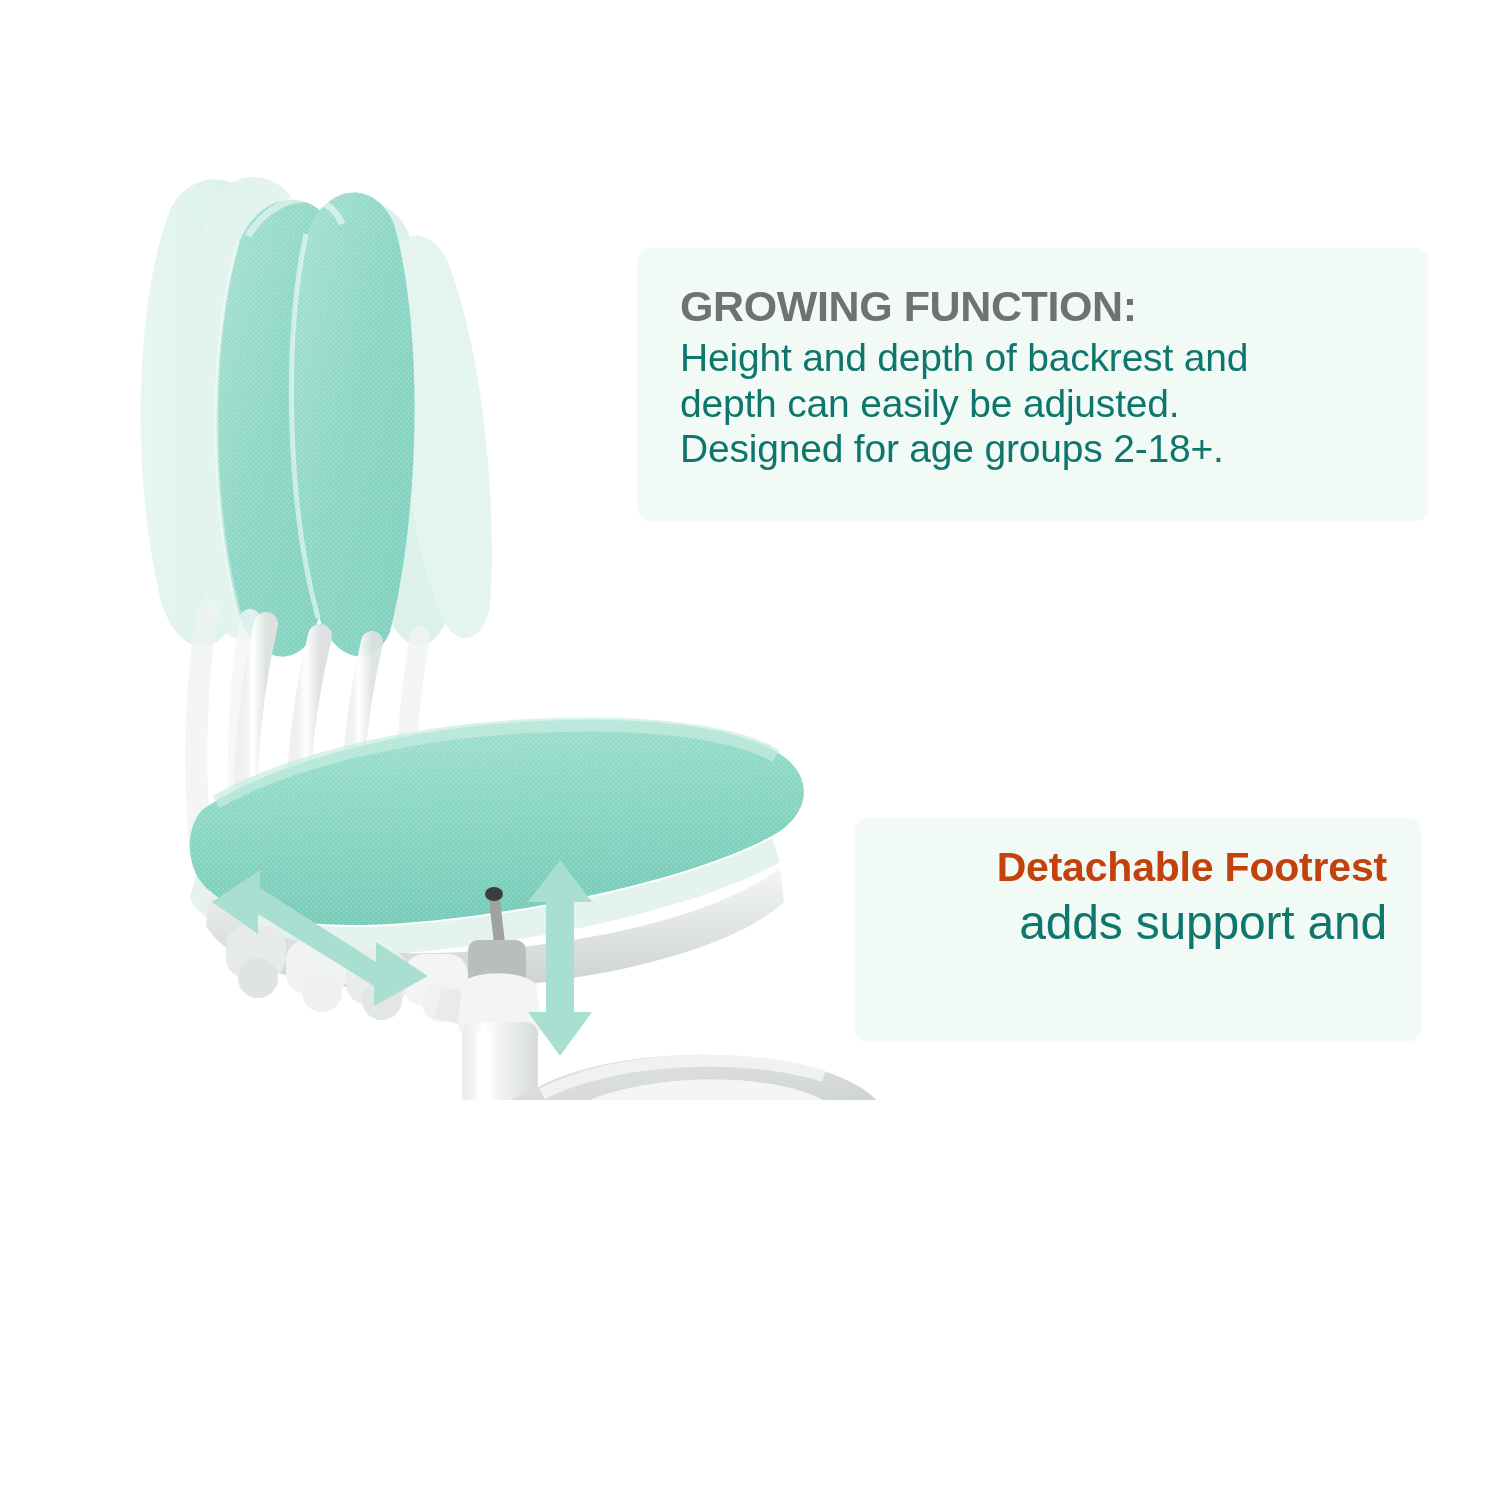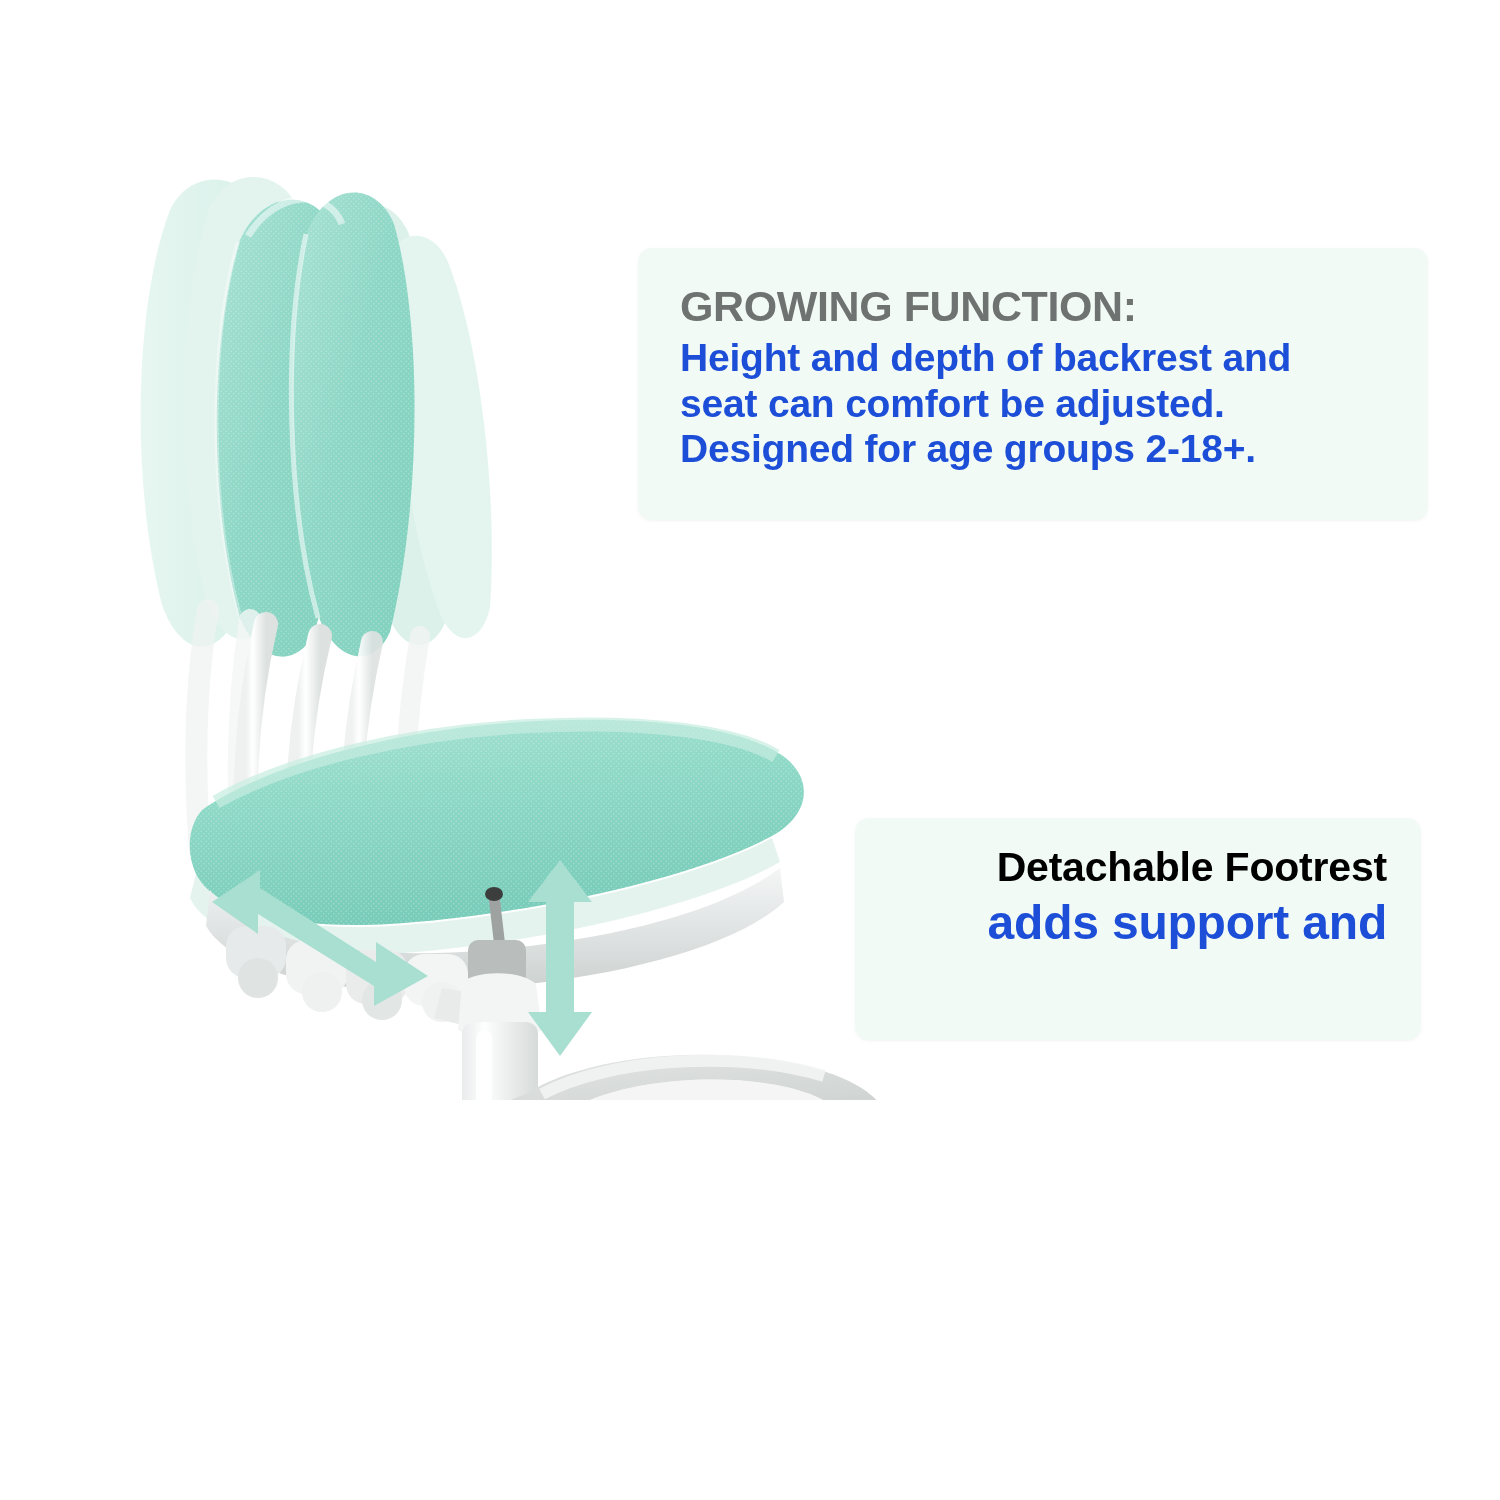--- a/index.html
+++ b/index.html
@@ -83,29 +83,28 @@
     font-weight: bold;
     color: #6e7270;
     letter-spacing: -0.4px;
     margin: 0 0 4px 0;
     line-height: 1.14;
     white-space: nowrap;
   }
   #callout-footrest .callout-heading {
     font-size: 41px;
     letter-spacing: -0.2px;
-    color: #000000;
+    color: #c2410c;
   }
   .callout-line {
     font-size: 39px;
-    color: #1d4ed8;
+    color: #0f766e;
     line-height: 1.17;
     white-space: nowrap;
     letter-spacing: -0.2px;
-    font-weight: bold;
   }
   #callout-footrest .callout-line {
     font-size: 48px;
   }
 </style>
 </head>
 <body>
 
 <div id="page">
 
@@ -339,21 +338,21 @@
                  L 470 906
                  L 438 862 L 456 862
                  L 456 752 L 438 752 Z" fill="#a8dfd0"></path>
       </g>
     </svg>
   </div>
 
   <div class="callout" id="callout-growing">
     <div class="callout-heading">GROWING FUNCTION:</div>
     <div class="callout-line">Height and depth of backrest and</div>
-    <div class="callout-line">seat can comfort be adjusted.</div>
+    <div class="callout-line">depth can easily be adjusted.</div>
     <div class="callout-line">Designed for age groups 2-18+.</div>
   </div>
 
   <div class="callout" id="callout-footrest">
     <div class="callout-heading">Detachable Footrest</div>
     <div class="callout-line">adds support and</div>
   </div>
 
 </div>
 

